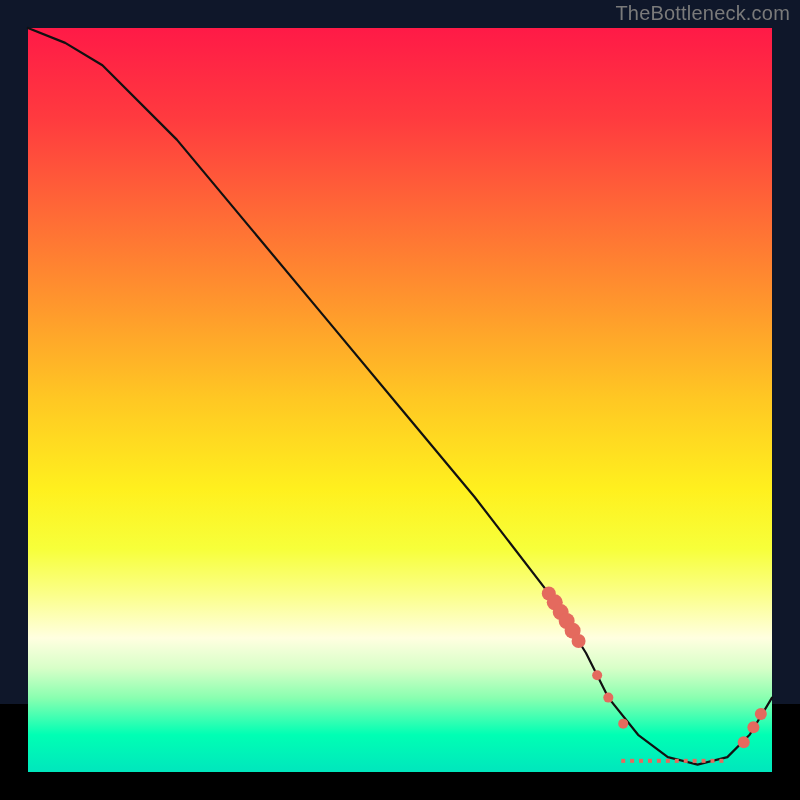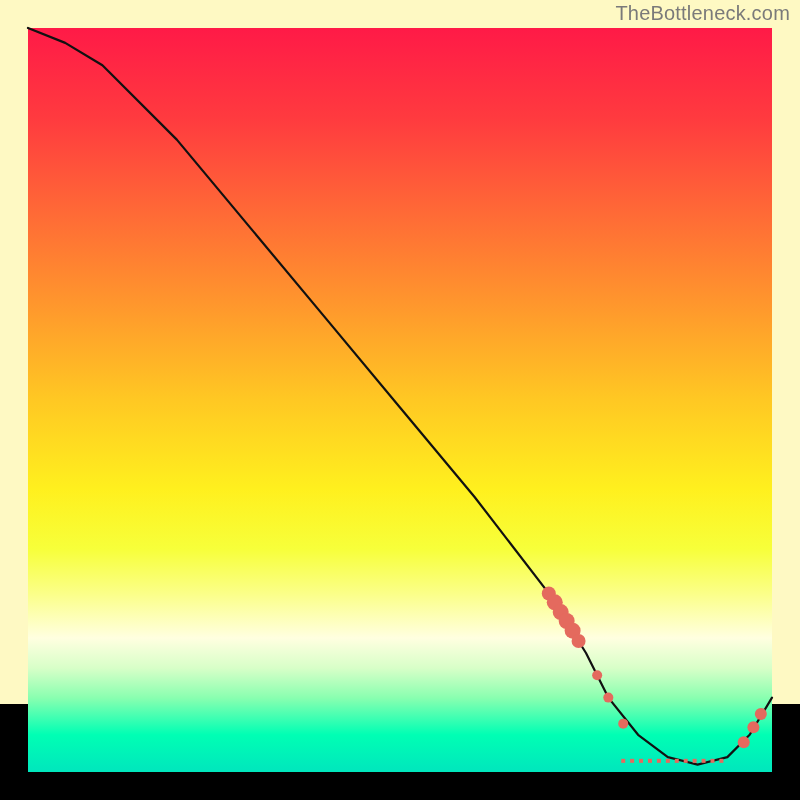--- a/index.html
+++ b/index.html
@@ -8,21 +8,21 @@
     width: 800px;
     height: 800px;
     background: #000;
     overflow: hidden;
     font-family: Arial, Helvetica, sans-serif;
   }
   .stage {
     position: relative;
     width: 800px;
     height: 704px;
-    background: #fef9c3;
+    background: #0f172a;
   }
   .plot {
     position: absolute;
     left: 28px;
     top: 28px;
     width: 744px;
     height: 744px;
     
     background: linear-gradient(
       to bottom,

